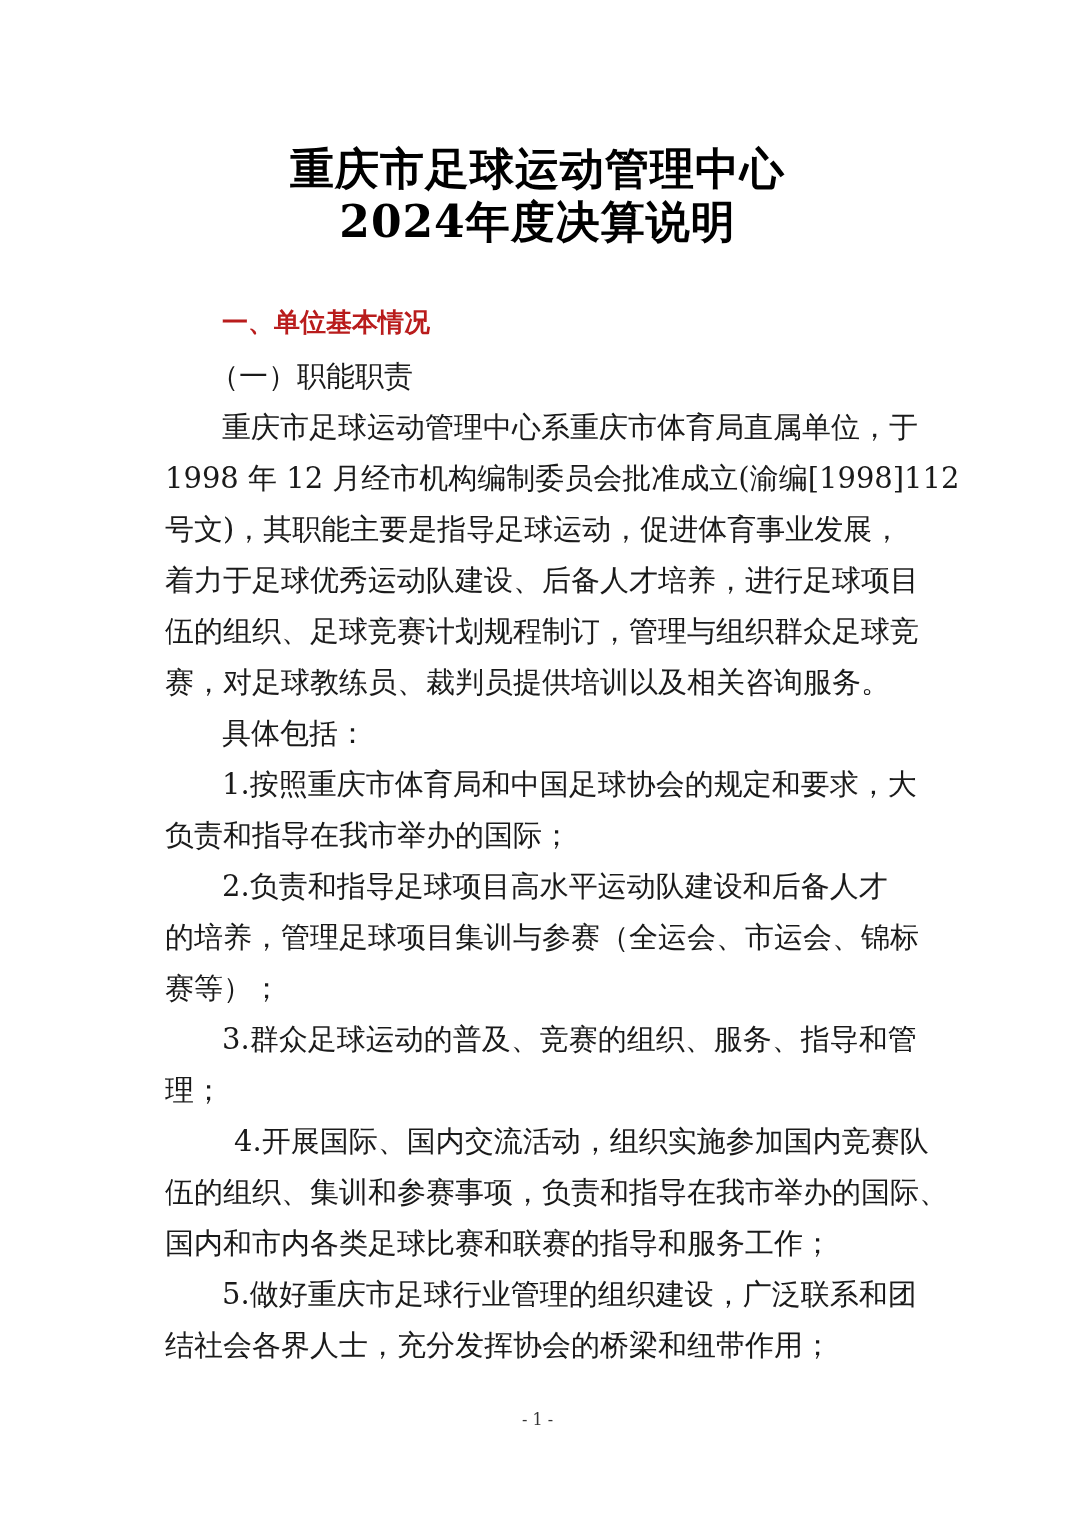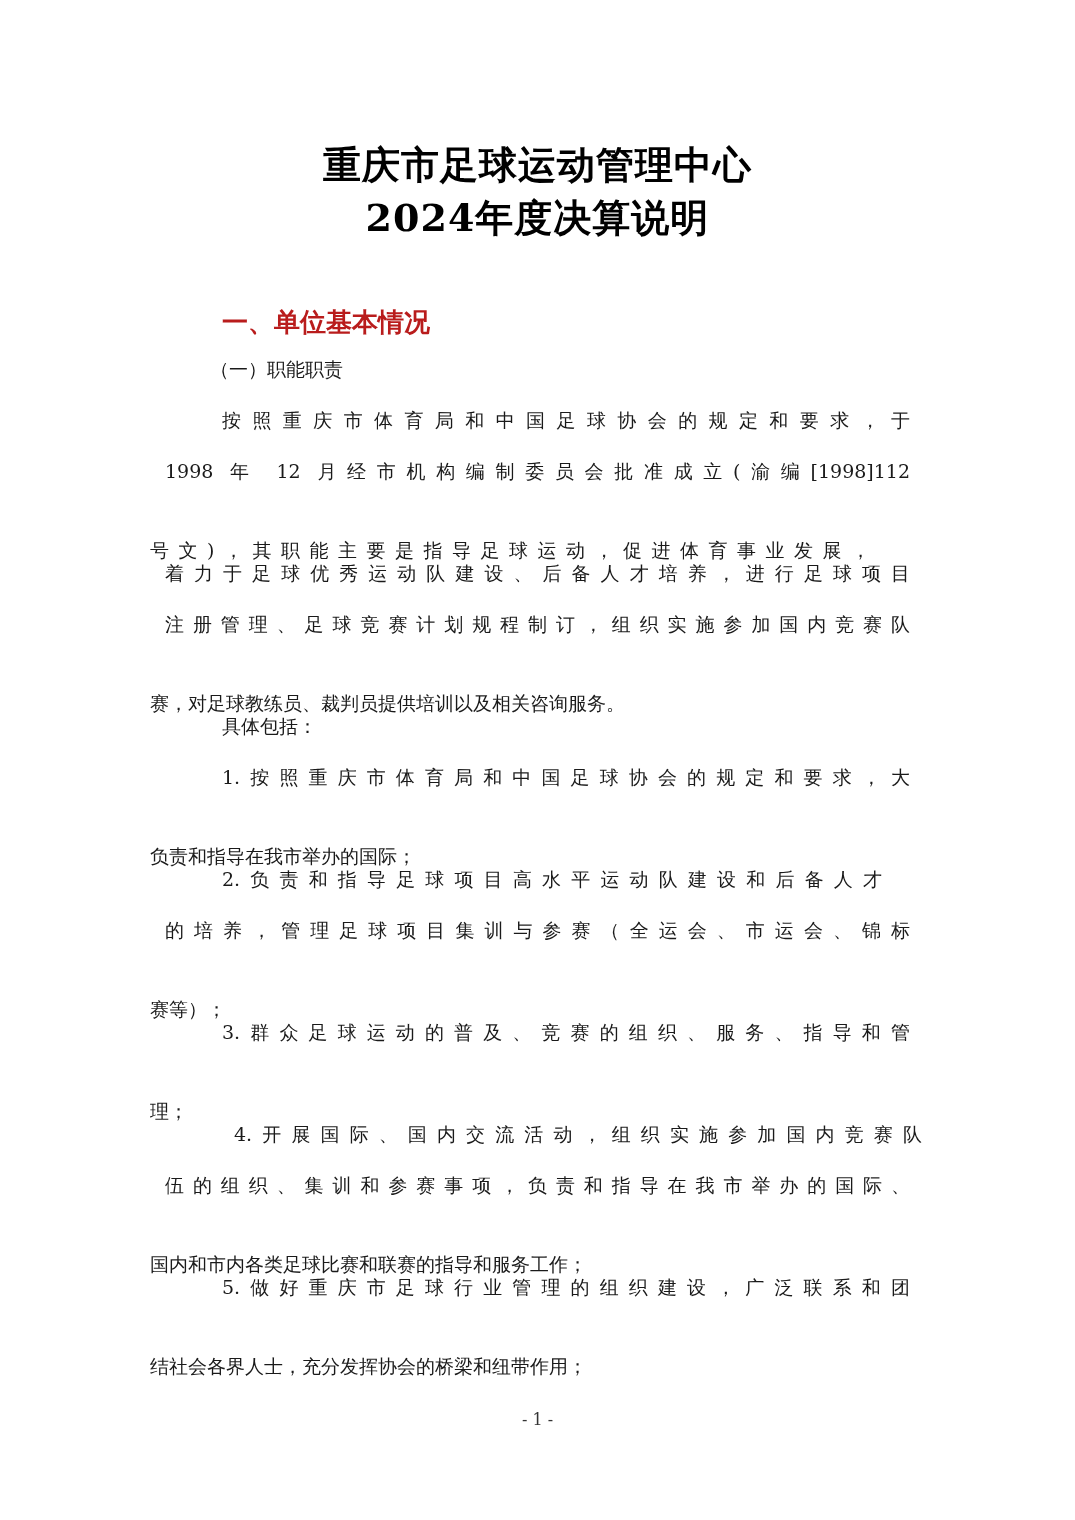--- a/index.html
+++ b/index.html
@@ -1,39 +1,39 @@
 <!DOCTYPE html>
 <html><head>
 <meta charset="utf-8">
 <style>
   html, body { margin:0; padding:0; background:#ffffff; }
   body { width:1075px; height:1520px; position:relative; overflow:hidden; color:#111; }
-  .title { position:absolute; left:0; width:1075px; text-align:center; font-family:"DejaVu Serif", serif; font-weight:bold; font-size:38px; letter-spacing:1px; color:#000; }
+  .title { position:absolute; left:0; width:1075px; text-align:center; font-family:"DejaVu Serif", serif; font-weight:bold; font-size:44px; letter-spacing:1px; color:#000; }
   .h1 { position:absolute; left:222px; font-family:"DejaVu Sans", sans-serif; font-weight:bold; font-size:26px; color:#b91c1c; }
-  .line { position:absolute; font-family:"DejaVu Serif", serif; font-size:19px; white-space:nowrap; color:#1a1a1a; }
+  .line { position:absolute; font-family:"DejaVu Serif", serif; font-size:29px; white-space:nowrap; color:#1a1a1a; }
   .ind { left:222px; }
   .full { left:165px; width:745px; text-align:justify; text-align-last:justify; }
-  .last { left:150px;margin-top:28px; }
+  .last { left:165px; }
   .pageno { position:absolute; left:0; width:1075px; top:1410px; text-align:center; font-family:"DejaVu Serif", serif; font-size:16px; color:#333; }
 </style>
 </head>
 <body>
 
 <div>
   <div class="title" style="top:140px;">重庆市足球运动管理中心</div>
   <div class="title" style="top:193px;">2024年度决算说明</div>
 
   <div class="h1" style="top:305px;">一、单位基本情况</div>
   <div class="line" style="left:210px; top:357px;">（一）职能职责</div>
 
-  <div class="line ind" style="top:408px; width:688px; text-align:justify; text-align-last:justify;">按照重庆市体育局和中国足球协会的规定和要求，于</div>
+  <div class="line ind" style="top:408px; width:688px; text-align:justify; text-align-last:justify;">重庆市足球运动管理中心系重庆市体育局直属单位，于</div>
   <div class="line full" style="top:459px;">1998 年 12 月经市机构编制委员会批准成立(渝编[1998]112</div>
   <div class="line last" style="top:510px; width:720px; text-align:justify; text-align-last:justify;">号文)，其职能主要是指导足球运动，促进体育事业发展，</div>
   <div class="line full" style="top:561px;">着力于足球优秀运动队建设、后备人才培养，进行足球项目</div>
-  <div class="line full" style="top:612px;">注册管理、足球竞赛计划规程制订，组织实施参加国内竞赛队</div>
+  <div class="line full" style="top:612px;">伍的组织、足球竞赛计划规程制订，管理与组织群众足球竞</div>
   <div class="line last" style="top:663px;">赛，对足球教练员、裁判员提供培训以及相关咨询服务。</div>
 
   <div class="line ind" style="top:714px;">具体包括：</div>
 
   <div class="line ind" style="top:765px; width:688px; text-align:justify; text-align-last:justify;">1.按照重庆市体育局和中国足球协会的规定和要求，大</div>
   <div class="line last" style="top:816px;">负责和指导在我市举办的国际；</div>
 
   <div class="line ind" style="top:867px; width:660px; text-align:justify; text-align-last:justify;">2.负责和指导足球项目高水平运动队建设和后备人才</div>
   <div class="line full" style="top:918px;">的培养，管理足球项目集训与参赛（全运会、市运会、锦标</div>
   <div class="line last" style="top:969px;">赛等）；</div>

